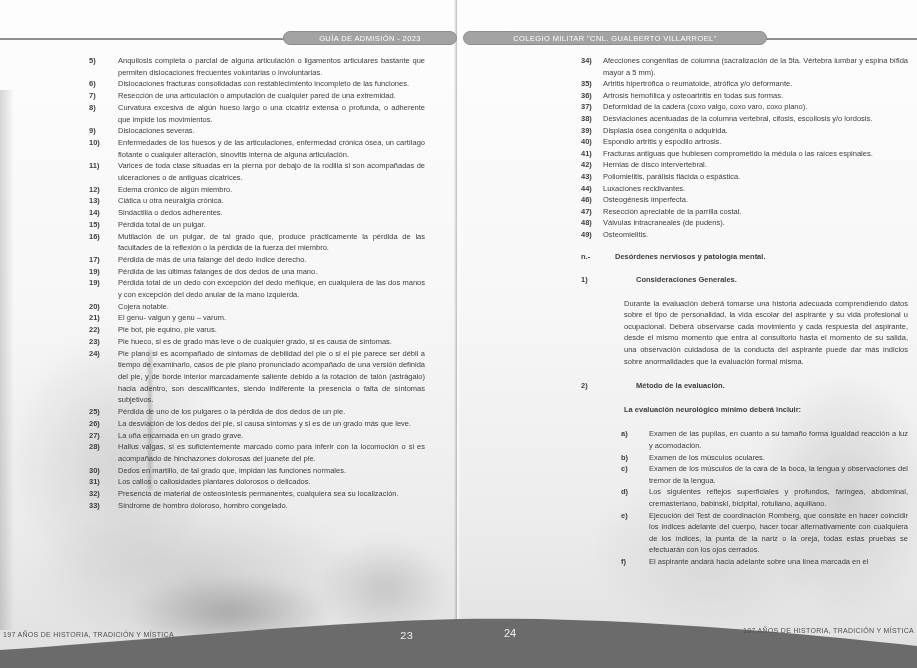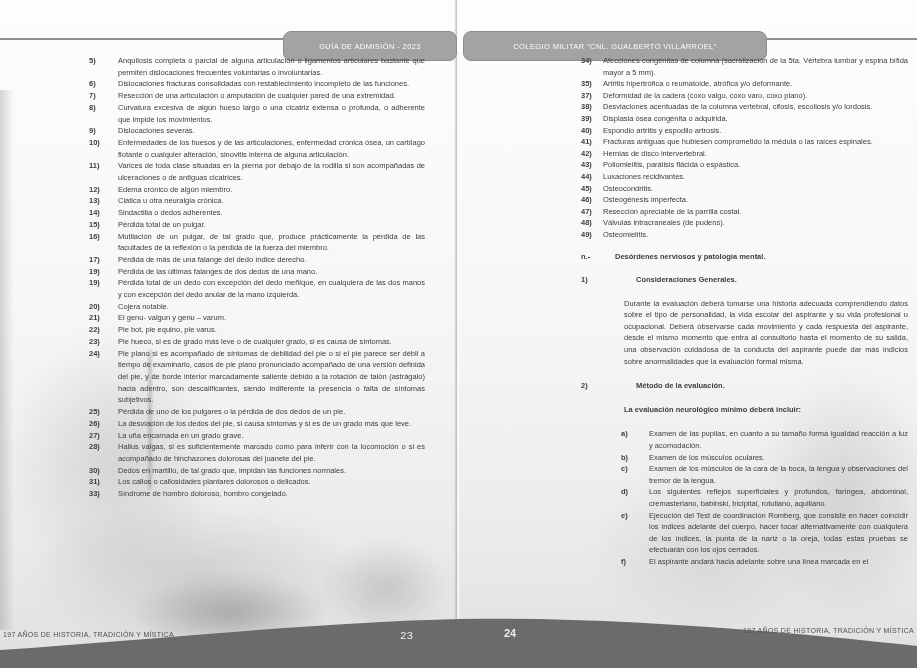--- a/index.html
+++ b/index.html
@@ -19,21 +19,21 @@
   .g7{left:320px;top:540px;width:130px;height:95px;background:radial-gradient(closest-side,rgba(80,80,80,.22),rgba(80,80,80,0));}
   .edge-shade{position:absolute;left:0;top:90px;width:14px;height:540px;z-index:0;
     background:linear-gradient(90deg,rgba(100,100,100,.25),rgba(100,100,100,0));}
   .spine{position:absolute;left:454px;top:0;width:6px;height:645px;z-index:1;
     background:linear-gradient(90deg,rgba(160,160,160,0),rgba(150,150,150,.55) 45%,rgba(255,255,255,.8) 60%,rgba(160,160,160,0));}
   
   .rule{position:absolute;top:38px;height:1.5px;background:#8f8f8f;z-index:2;}
   .rule-left{left:0;width:284px;}
   .rule-right{left:766px;width:151px;}
   .pill{
-    position:absolute;top:31px;height:30px;border-radius:8px;z-index:2;
+    position:absolute;top:31px;height:14px;border-radius:8px;z-index:2;
     background:#a3a3a3;border:1px solid #8d8d8d;box-sizing:border-box;
     color:#fcfcfc;font-size:7.5px;letter-spacing:.4px;
     display:flex;align-items:center;justify-content:center;white-space:nowrap;
   }
   .pill-left{left:283px;width:174px;}
   .pill-right{left:463px;width:304px;}
   
   .col{position:absolute;top:55px;z-index:2;font-size:7.5px;line-height:11.7px;}
   .col-left{left:89px;width:336px;}
   .col-right{left:577px;width:331px;line-height:11.6px;}
@@ -49,21 +49,21 @@
   .sec-heading{margin-top:10px;}
   .sub-title{margin-top:12px;}
   .para{margin:12px 0 0 43px;text-align:justify;}
   .para2{margin-top:13px;}
   .intro{margin:12px 0 0 43px;font-weight:bold;}
   .lettered{margin-left:40px;margin-top:13px;}
   
   .band{position:absolute;left:0;top:598px;width:917px;height:70px;z-index:3;}
   .pagenum{position:absolute;z-index:4;color:#ededed;font-size:11px;}
   .pn-left{left:400px;top:630px;font-family:Liberation Mono, monospace;}
-  .pn-right{left:504px;top:627px;font-weight:bold;}
+  .pn-right{left:504px;top:627px;}
   .motto{position:absolute;z-index:4;font-size:7px;letter-spacing:.3px;color:#4f4f4f;white-space:nowrap;}
   .motto-left{left:3px;top:631px;}
   .motto-right{right:3px;top:627px;}
 </style>
 </head>
 <body>
 
 <div class="spread">
 
   <div class="ghost g1"></div>
@@ -211,20 +211,24 @@
       <div class="row">
         <span class="num n29">30)</span>
         <span class="txt">Dedos en martillo, de tal grado que, impidan las funciones normales.</span>
       </div>
 
       <div class="row">
         <span class="num n29">31)</span>
         <span class="txt">Los callos o callosidades plantares dolorosos o delicados.</span>
       </div>
 
+      <div class="row">
+        <span class="num n29">32)</span>
+        <span class="txt">Presencia de material de osteosíntesis permanentes, cualquiera sea su localización.</span>
+      </div>
 
       <div class="row">
         <span class="num n29">33)</span>
         <span class="txt">Síndrome de hombro doloroso, hombro congelado.</span>
       </div>
     </div>
 
   <div class="col col-right">
 
     <div>
@@ -232,20 +236,24 @@
         <div class="row">
           <span class="num n26">34)</span>
           <span class="txt">Afecciones congénitas de columna (sacralización de la 5ta. Vértebra lumbar y espina bífida mayor a 5 mm).</span>
         </div>
 
         <div class="row">
           <span class="num n26">35)</span>
           <span class="txt">Artritis hipertrófica o reumatoide, atrófica y/o deformante.</span>
         </div>
 
+        <div class="row">
+          <span class="num n26">36)</span>
+          <span class="txt">Artrosis hemofílica y osteoartritis en todas sus formas.</span>
+        </div>
 
         <div class="row">
           <span class="num n26">37)</span>
           <span class="txt">Deformidad de la cadera (coxo valgo, coxo varo, coxo plano).</span>
         </div>
 
         <div class="row">
           <span class="num n26">38)</span>
           <span class="txt">Desviaciones acentuadas de la columna vertebral, cifosis, escoliosis y/o lordosis.</span>
         </div>
@@ -273,24 +281,20 @@
         <div class="row">
           <span class="num n26">43)</span>
           <span class="txt">Poliomielitis, parálisis flácida o espástica.</span>
         </div>
 
         <div class="row">
           <span class="num n26">44)</span>
           <span class="txt">Luxaciones recidivantes.</span>
         </div>
 
-        <div class="row">
-          <span class="num n26">45)</span>
-          <span class="txt">Osteocondritis.</span>
-        </div>
 
         <div class="row">
           <span class="num n26">46)</span>
           <span class="txt">Osteogénesis imperfecta.</span>
         </div>
 
         <div class="row">
           <span class="num n26">47)</span>
           <span class="txt">Resección apreciable de la parrilla costal.</span>
         </div>

